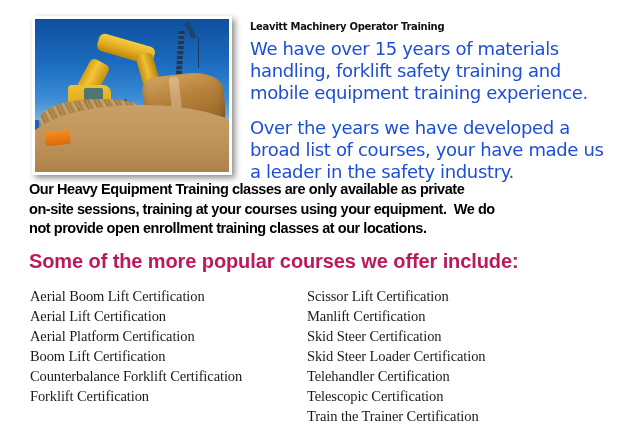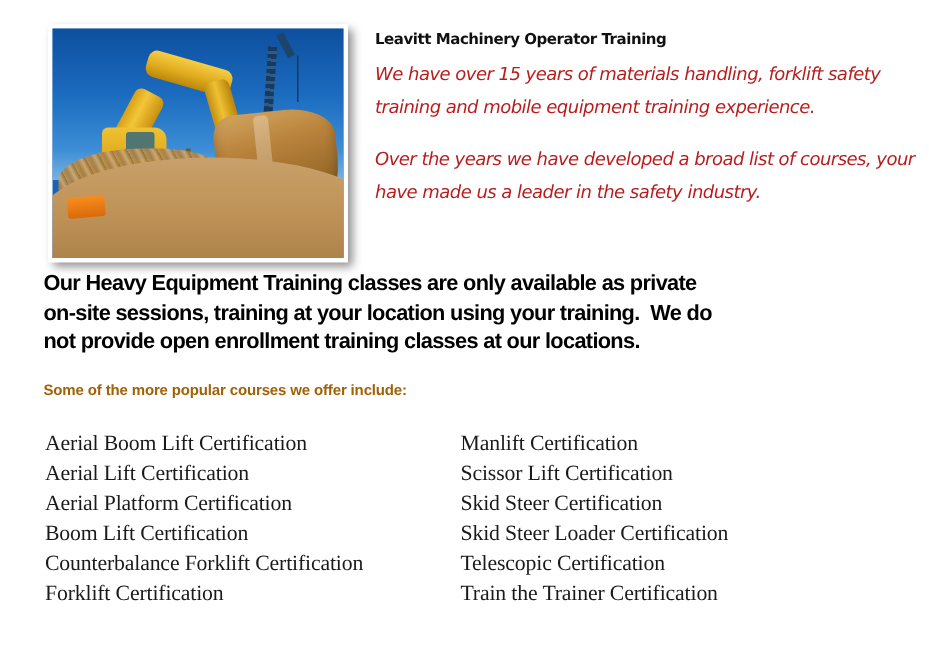--- a/index.html
+++ b/index.html
@@ -248,26 +248,25 @@
     font-family: "DejaVu Sans", sans-serif;
     font-weight: bold;
     font-size: 10px;
     line-height: 20px;
     letter-spacing: -0.3px;
     margin: 4px 0 1px 0;
     color: #111111;
   }
   .intro-para {
     font-family: "DejaVu Sans", sans-serif;
-    font-size: 12px;
+    font-size: 18px;
     line-height: 22px;
     letter-spacing: -0.35px;
     margin: 0;
-    color: #b91c1c;
-    font-style: italic;
+    color: #1d4ed8;
   }
   .intro-para.second {
     margin-top: 13px;
   }
 
   
   .notice {
     position: absolute;
     left: 29px;
     top: 180px;
@@ -281,24 +280,24 @@
   }
   .notice-line { display: block; white-space: pre; }
 
   
   .courses-lead {
     position: absolute;
     left: 29px;
     top: 252px;
     font-family: "Liberation Sans", sans-serif;
     font-weight: bold;
-    font-size: 10px;
+    font-size: 20px;
     line-height: 18px;
     letter-spacing: -0.1px;
-    color: #a16207;
+    color: #be185d;
   }
 
   
   .courses {
     position: absolute;
     left: 0;
     top: 286px;
     width: 619px;
     height: 146px;
   }
@@ -357,45 +356,46 @@
     <div class="intro">
       <h1 class="intro-heading">Leavitt Machinery Operator Training</h1>
       <p class="intro-para">We have over 15 years of materials handling, forklift safety training and mobile equipment training experience.</p>
       <p class="intro-para second">Over the years we have developed a broad list of courses, your have made us a leader in the safety industry.</p>
     </div>
 
   </div>
 
   <div class="notice">
     <span class="notice-line">Our Heavy Equipment Training classes are only available as private</span>
-    <span class="notice-line">on-site sessions, training at your location using your training.  We do</span>
+    <span class="notice-line">on-site sessions, training at your courses using your equipment.  We do</span>
     <span class="notice-line">not provide open enrollment training classes at our locations.</span>
   </div>
 
   <div class="courses-lead">Some of the more popular courses we offer include:</div>
 
   <div class="courses">
 
     <div class="course-col left">
       <ul class="course-list">
         <li class="course-item">Aerial Boom Lift Certification</li>
         <li class="course-item">Aerial Lift Certification</li>
         <li class="course-item">Aerial Platform Certification</li>
         <li class="course-item">Boom Lift Certification</li>
         <li class="course-item">Counterbalance Forklift Certification</li>
         <li class="course-item">Forklift Certification</li>
       </ul>
     </div>
 
     <div class="course-col right">
       <ul class="course-list">
+        <li class="course-item">Scissor Lift Certification</li>
         <li class="course-item">Manlift Certification</li>
-        <li class="course-item">Scissor Lift Certification</li>
         <li class="course-item">Skid Steer Certification</li>
         <li class="course-item">Skid Steer Loader Certification</li>
+        <li class="course-item">Telehandler Certification</li>
         <li class="course-item">Telescopic Certification</li>
         <li class="course-item">Train the Trainer Certification</li>
       </ul>
     </div>
 
   </div>
 
 </div>
 
 </body></html>

